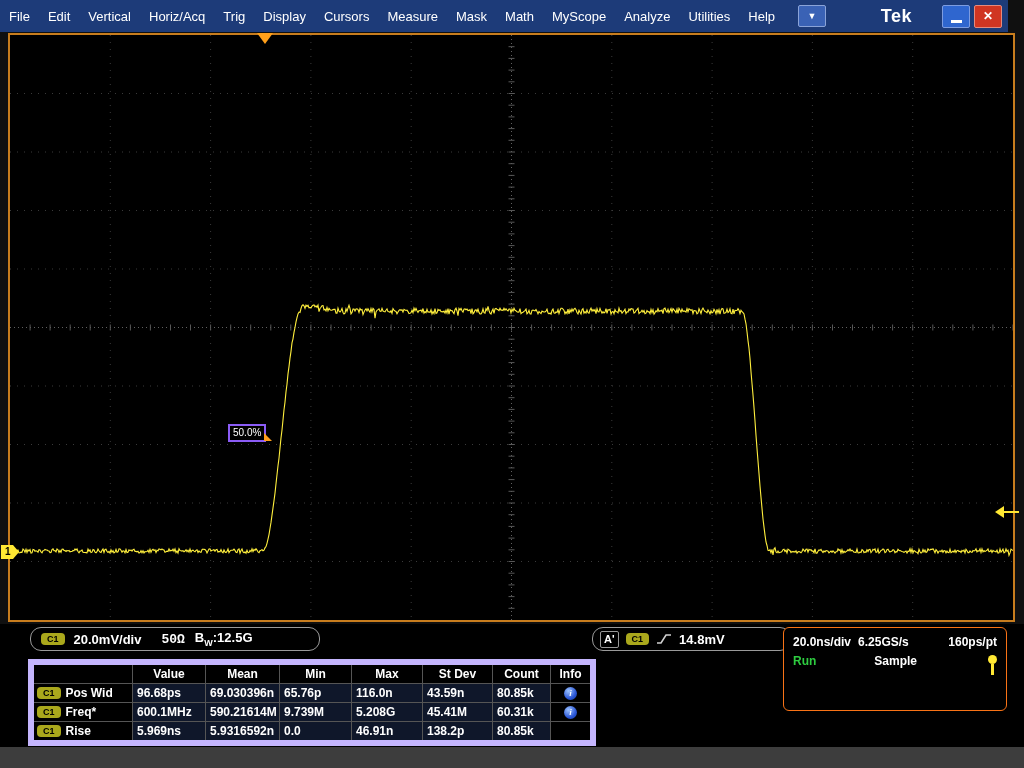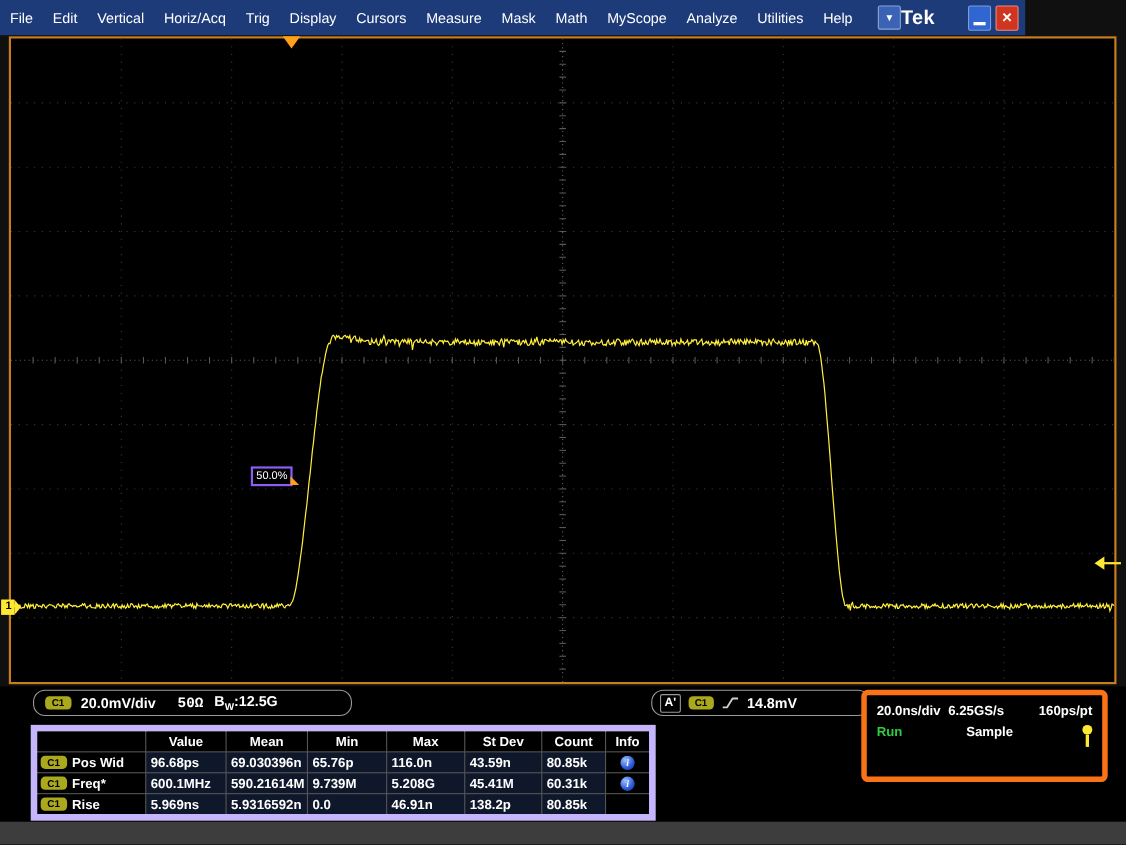--- a/index.html
+++ b/index.html
@@ -1,20 +1,20 @@
 <!DOCTYPE html>
 <html><head>
 <meta charset="utf-8">
 <style>
   html,body{margin:0;padding:0;background:#000;}
   .screen{position:relative;width:1024px;height:768px;background:#101010;overflow:hidden;
           font-family:"Liberation Sans",sans-serif;-webkit-font-smoothing:antialiased;}
 
   
-  .menubar{position:absolute;top:0;left:0;width:932px;height:32px;background:#1d3b79;
+  .menubar{position:absolute;top:0;left:0;width:1008px;height:32px;background:#1d3b79;
            display:flex;align-items:center;color:#fff;font-size:13px;}
   .menu-item{padding:0 9px;height:100%;display:flex;align-items:center;cursor:default;white-space:nowrap;}
   .menu-dropdown{width:26px;height:20px;background:#3a62b5;border:1px solid #8aa3d8;border-radius:2px;
            color:#fff;font-size:9px;display:flex;align-items:center;justify-content:center;margin-left:14px;}
   .brand{margin-left:auto;font-weight:bold;font-size:18px;letter-spacing:.5px;margin-right:30px;}
   .win-btn{width:26px;height:21px;display:flex;align-items:flex-end;justify-content:center;
            border-radius:2px;margin-right:4px;color:#fff;font-size:12px;line-height:12px;}
   .win-min{background:#2f66cf;border:1px solid #7d9ce0;}
   .min-bar{width:11px;height:3px;background:#fff;margin-bottom:4px;}
   .win-close{background:#d03522;border:1px solid #e58a7d;margin-right:6px;align-items:center;font-weight:bold;}
@@ -48,21 +48,21 @@
   .readout{position:absolute;height:22px;border:1px solid #9a9a9a;border-radius:11px;background:#000;
            display:flex;align-items:center;color:#fff;font-size:13px;font-weight:bold;}
   #readout-ch1{left:30px;top:3px;width:268px;padding:0 10px;}
   #readout-ch1 .scale{margin-left:9px;}
   #readout-ch1 .imp{margin-left:20px;font-family:Liberation Mono, monospace;}
   #readout-ch1 .bw{margin-left:10px;}
   #readout-ch1 sub{font-size:9px;}
   #readout-trig{left:592px;top:3px;width:183px;padding:0 7px;gap:7px;}
   .a-box{border:1px solid #999;border-radius:2px;font-size:11px;padding:0 3px;height:15px;line-height:15px;}
 
-  #acq-panel{position:absolute;left:783px;top:3px;width:224px;height:84px;border:5px solid #f97316;
+  #acq-panel{position:absolute;left:783px;top:3px;width:224px;height:84px;border:1px solid #f97316;
              border-radius:6px;background:#000;color:#fff;font-size:12px;padding:4px 9px;box-sizing:border-box;}
   .acq-row{display:flex;align-items:center;height:19px;white-space:nowrap;}
   .acq-row .bold{font-weight:bold;}
   .run{color:#2ecc40;font-weight:bold;}
   .sample{margin-left:58px;}
   .rate{margin-left:7px;}
   .res{margin-left:auto;}
   .rl{margin-left:auto;margin-right:14px;font-weight:bold;}
   .time{margin-left:auto;color:#ff8a00;}
   .date{margin-left:12px;}

